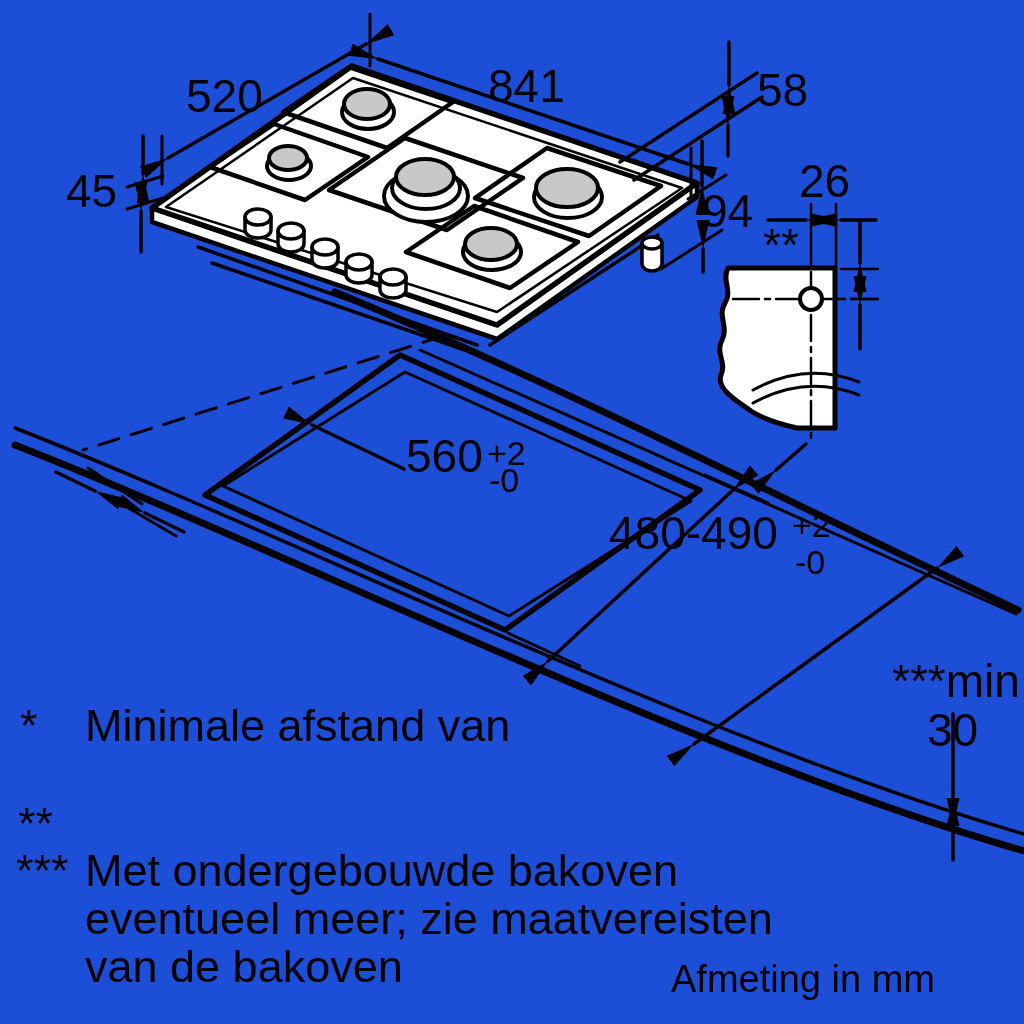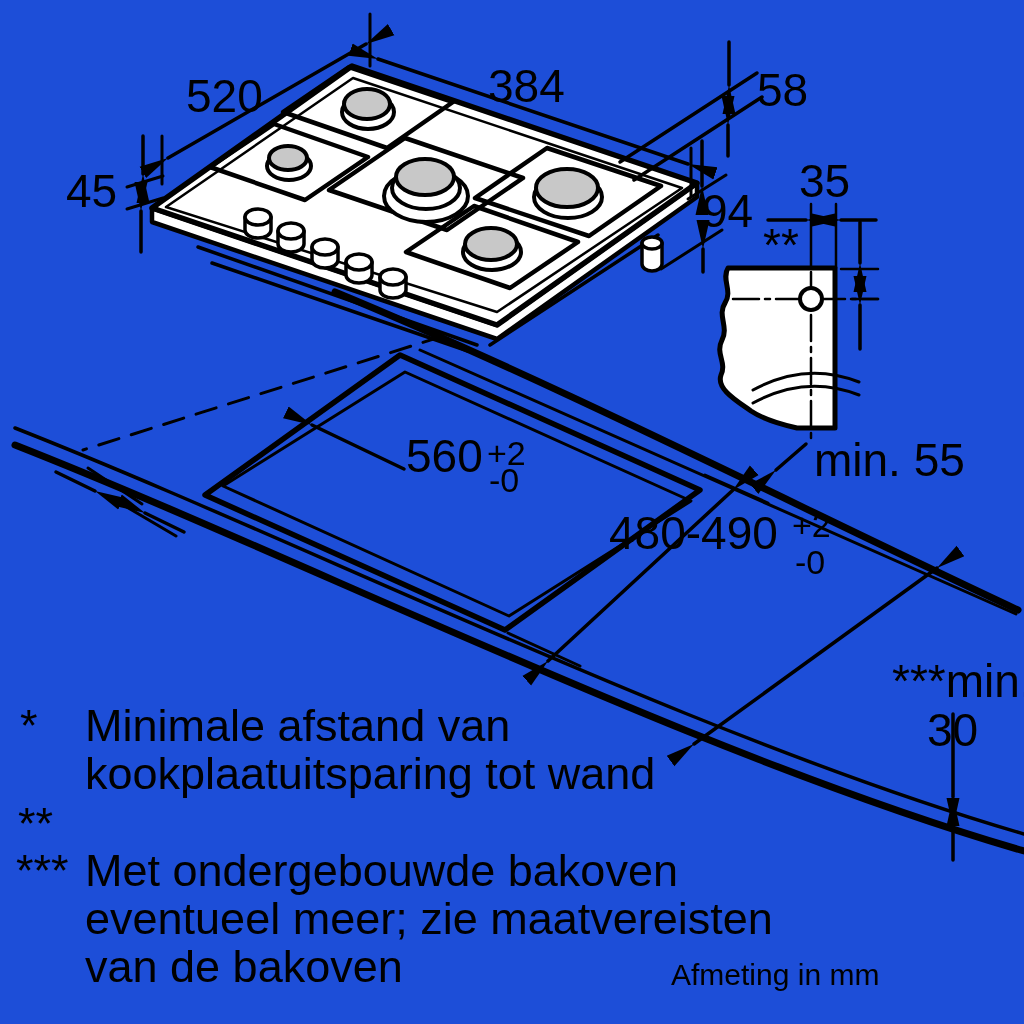--- a/index.html
+++ b/index.html
@@ -2,21 +2,21 @@
 <html><head>
 <meta charset="utf-8">
 <style>
   html,body{margin:0;padding:0;background:#fff;}
   #stage{position:relative;width:1024px;height:1024px;background:#1d4ed8;overflow:hidden;
          font-family:"Liberation Sans", sans-serif;color:#000;}
   #linework{position:absolute;left:0;top:0;width:1024px;height:1024px;}
   .lbl{position:absolute;font-size:46px;line-height:1;white-space:nowrap;color:#000;}
   .tol{position:absolute;font-size:34px;line-height:1;white-space:nowrap;color:#000;}
   .fn{position:absolute;font-size:45px;line-height:1;white-space:nowrap;color:#000;}
-  .cap{position:absolute;font-size:30px;line-height:1;white-space:nowrap;color:#000;}
+  .cap{position:absolute;font-size:38px;line-height:1;white-space:nowrap;color:#000;}
 </style>
 </head>
 <body>
 
 <div id="stage">
 
 <svg id="linework" viewBox="0 0 1024 1024" fill="none" stroke="#000" stroke-linecap="round">
   <defs>
     <marker id="ah" viewBox="0 0 30 16" refX="1" refY="8" markerWidth="30" markerHeight="16" orient="auto-start-reverse" markerUnits="userSpaceOnUse">
       <path d="M1,8 L30,1.5 L30,14.5 Z" fill="#000" stroke="none"></path>
@@ -166,42 +166,40 @@
   </g>
   <g>
     <line x1="841" y1="269" x2="878" y2="269" stroke-width="2.5"></line>
     <line x1="852" y1="299" x2="878" y2="299" stroke-width="2.5"></line>
     <line x1="860" y1="222" x2="860" y2="263" stroke-width="3.5" marker-end="url(#ah)"></line>
     <line x1="860" y1="349" x2="860" y2="305" stroke-width="3.5" marker-end="url(#ah)"></line>
   </g>
 </svg>
 
   <div class="lbl" style="left:186px;top:73px">520</div>
-  <div class="lbl" style="left:488px;top:63px">384</div>
+  <div class="lbl" style="left:488px;top:63px">841</div>
   <div class="lbl" style="left:66px;top:168px">45</div>
   <div class="lbl" style="left:757px;top:67px">58</div>
   <div class="lbl" style="left:702px;top:188px">94</div>
-  <div class="lbl" style="left:799px;top:158px">35</div>
+  <div class="lbl" style="left:799px;top:158px">26</div>
   <div class="lbl" style="left:763px;top:222px">**</div>
 
   <div class="lbl" style="left:406px;top:433px">560</div>
   <div class="tol" style="left:487px;top:436px">+2</div>
   <div class="tol" style="left:489px;top:463px">-0</div>
 
   <div class="lbl" style="left:609px;top:510px">480-490</div>
   <div class="tol" style="left:792px;top:508px">+2</div>
   <div class="tol" style="left:795px;top:545px">-0</div>
 
-  <div class="lbl" style="left:814px;top:437px">min.  55</div>
   <div class="lbl" style="left:892px;top:658px">***min.</div>
   <div class="lbl" style="left:927px;top:707px">30</div>
 
   <div class="fn" style="left:20px;top:703px">*</div>
   <div class="fn" style="left:85px;top:703px">Minimale afstand van</div>
-  <div class="fn" style="left:85px;top:751px">kookplaatuitsparing tot wand</div>
   <div class="fn" style="left:18px;top:801px">**</div>
   <div class="fn" style="left:16px;top:848px">***</div>
   <div class="fn" style="left:85px;top:848px">Met ondergebouwde bakoven</div>
   <div class="fn" style="left:85px;top:896px">eventueel meer; zie maatvereisten</div>
   <div class="fn" style="left:85px;top:944px">van de bakoven</div>
 
   <div class="cap" style="left:671px;top:960px">Afmeting in mm</div>
 
 </div>
 

